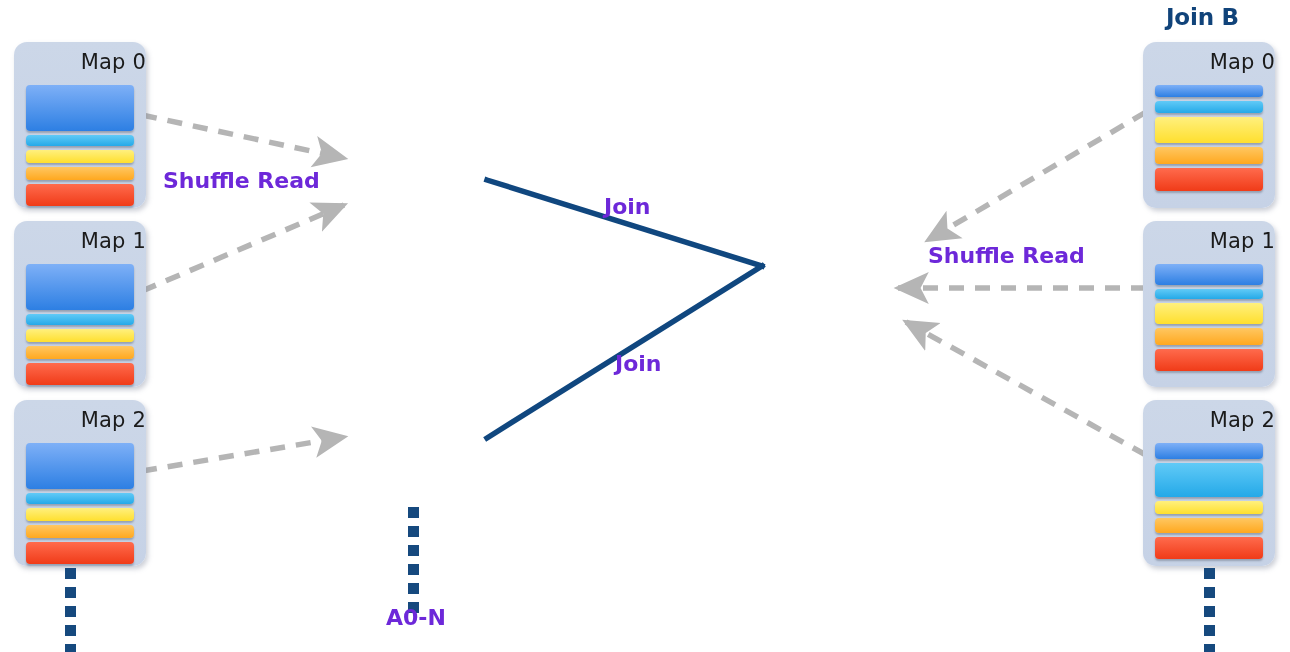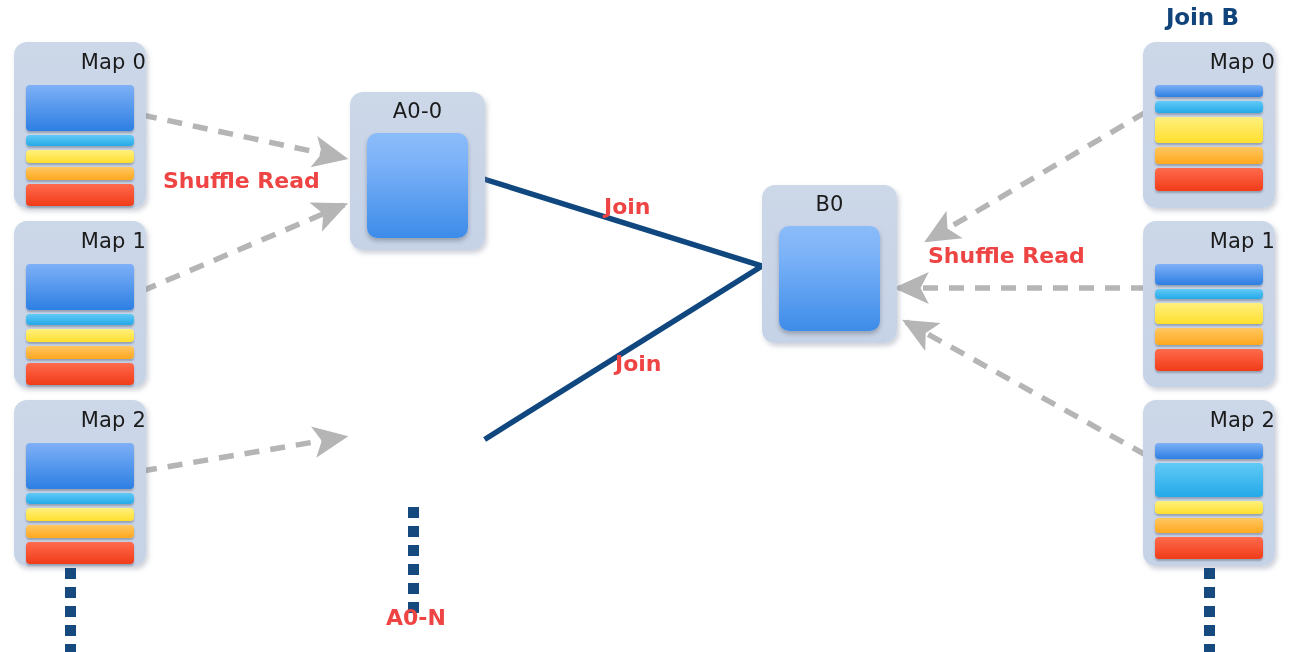--- a/index.html
+++ b/index.html
@@ -58,21 +58,21 @@
     background:linear-gradient(180deg,#8bbcfa 0%,#7cb2f8 28%,#3d8ce9 100%);
     box-shadow:0 3px 4px rgba(90,100,115,.45);
   }
 
   
   .dots{position:absolute;display:flex;flex-direction:column;align-items:center;}
   .dots i{display:block;width:11px;height:11px;background:#16497e;margin-bottom:8px;}
 
   
   .flabel{
-    position:absolute;font-weight:bold;color:#ef4444;white-space:nowrap;
+    position:absolute;font-weight:bold;color:#6d28d9;white-space:nowrap;
   }
   #lbl-shuffle-left {left:163px;top:168px;font-size:22px;}
   #lbl-shuffle-right{left:928px;top:243px;font-size:22px;}
   #lbl-join-top     {left:604px;top:194px;font-size:22px;}
   #lbl-join-bottom  {left:615px;top:351px;font-size:22px;}
   #lbl-a0n          {left:386px;top:605px;font-size:22px;}
 </style>
 </head>
 <body>
 
@@ -140,41 +140,33 @@
 
   <div class="dots" style="left:65px;top:568px;">
     <i></i>
     <i></i>
     <i></i>
     <i></i>
     <i></i>
 
   </div>
 
-  <div class="partbox" style="left:350px;top:92px;width:135px;height:158px;">
-    <div class="caption">A0-0</div>
-    <div class="chip"></div>
-  </div>
 
 
   <div class="dots" style="left:408px;top:507px;">
     <i></i>
     <i></i>
     <i></i>
     <i></i>
     <i></i>
     <i></i>
   </div>
 
   <div class="flabel" id="lbl-a0n">A0-N</div>
 
-  <div class="partbox" style="left:762px;top:185px;width:135px;height:158px;">
-    <div class="caption">B0</div>
-    <div class="chip"></div>
-  </div>
 
   <div class="mapbox" style="left:1143px;top:42px;width:132px;height:166px;">
     <div class="caption">Map 0</div>
     <div class="bars">
       <div class="bar c-blue" style="height:12px;"></div>
       <div class="bar c-lblue" style="height:12px;"></div>
       <div class="bar c-yellow" style="height:26px;"></div>
       <div class="bar c-orange" style="height:17px;"></div>
       <div class="bar c-red" style="height:23px;"></div>
     </div>

